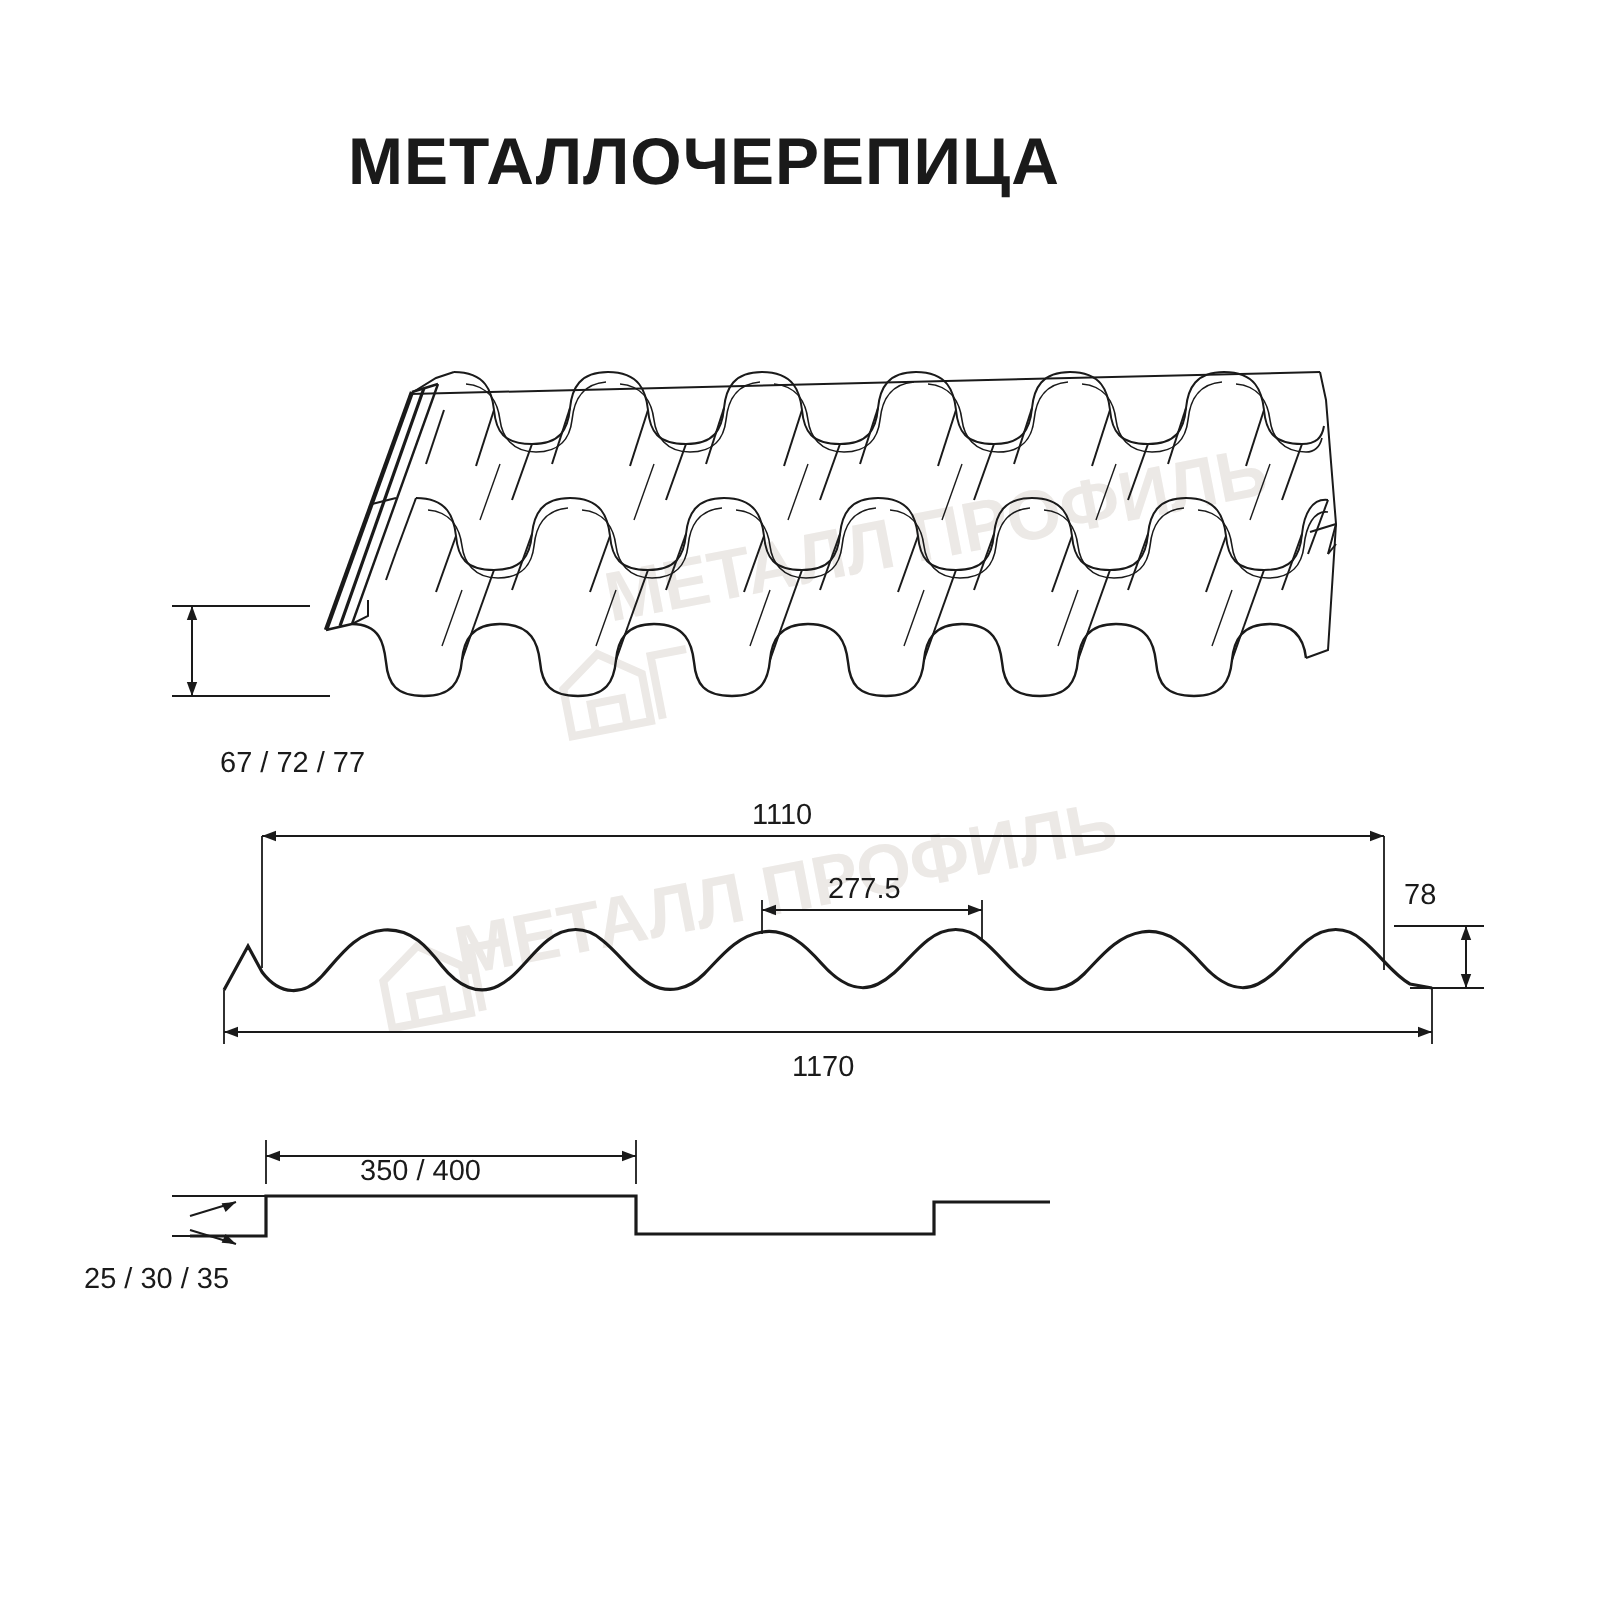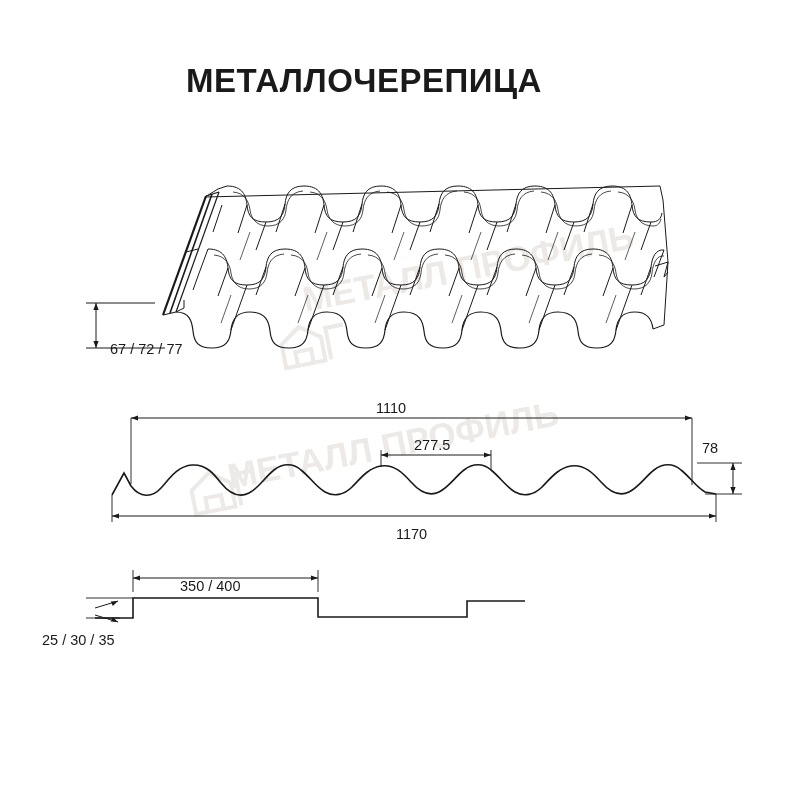--- a/index.html
+++ b/index.html
@@ -17,21 +17,21 @@
   }
   .sheet {
     position: absolute;
     left: 0;
     top: 0;
     width: 800px;
     height: 800px;
   }
   .title-block {
     position: absolute;
-    left: 12px;
+    left: 0;
     top: 62px;
     width: 704px;
     text-align: center;
     pointer-events: none;
   }
   .title-main {
     font-size: 33px;
     font-weight: bold;
     letter-spacing: 0.5px;
     color: #1a1a1a;
@@ -313,21 +313,21 @@
     <path d="M133 598 L86 598" stroke-width="0.9"></path>
     <path d="M120 618 L86 618" stroke-width="0.9"></path>
     <path d="M95 608 L118 601" stroke-width="1"></path>
     <path d="M118 601 l-7.2 0.6 l2 4.4 z" fill="#1a1a1a" stroke="none"></path>
     <path d="M95 615 L118 622" stroke-width="1"></path>
     <path d="M118 622 l-7.2 -0.6 l2 -4.4 z" fill="#1a1a1a" stroke="none"></path>
   </g>
 
 </svg>
 
-<div class="dim-label" style="left:110px; top:341px;">67 / 72 / 77</div>
+<div class="dim-label" style="left:110px; top:374px;">67 / 72 / 77</div>
 
 <div class="dim-label" style="left:376px; top:400px;">1110</div>
 <div class="dim-label" style="left:414px; top:437px;text-align:right;">277.5</div>
 <div class="dim-label" style="left:372px; top:526px;margin-left:24px;">1170</div>
 <div class="dim-label" style="left:702px; top:440px;">78</div>
 
 <div class="dim-label" style="left:180px; top:560px;margin-top:18px;">350 / 400</div>
 <div class="dim-label" style="left:42px; top:632px;text-align:right;">25 / 30 / 35</div>
 
 </body></html>

